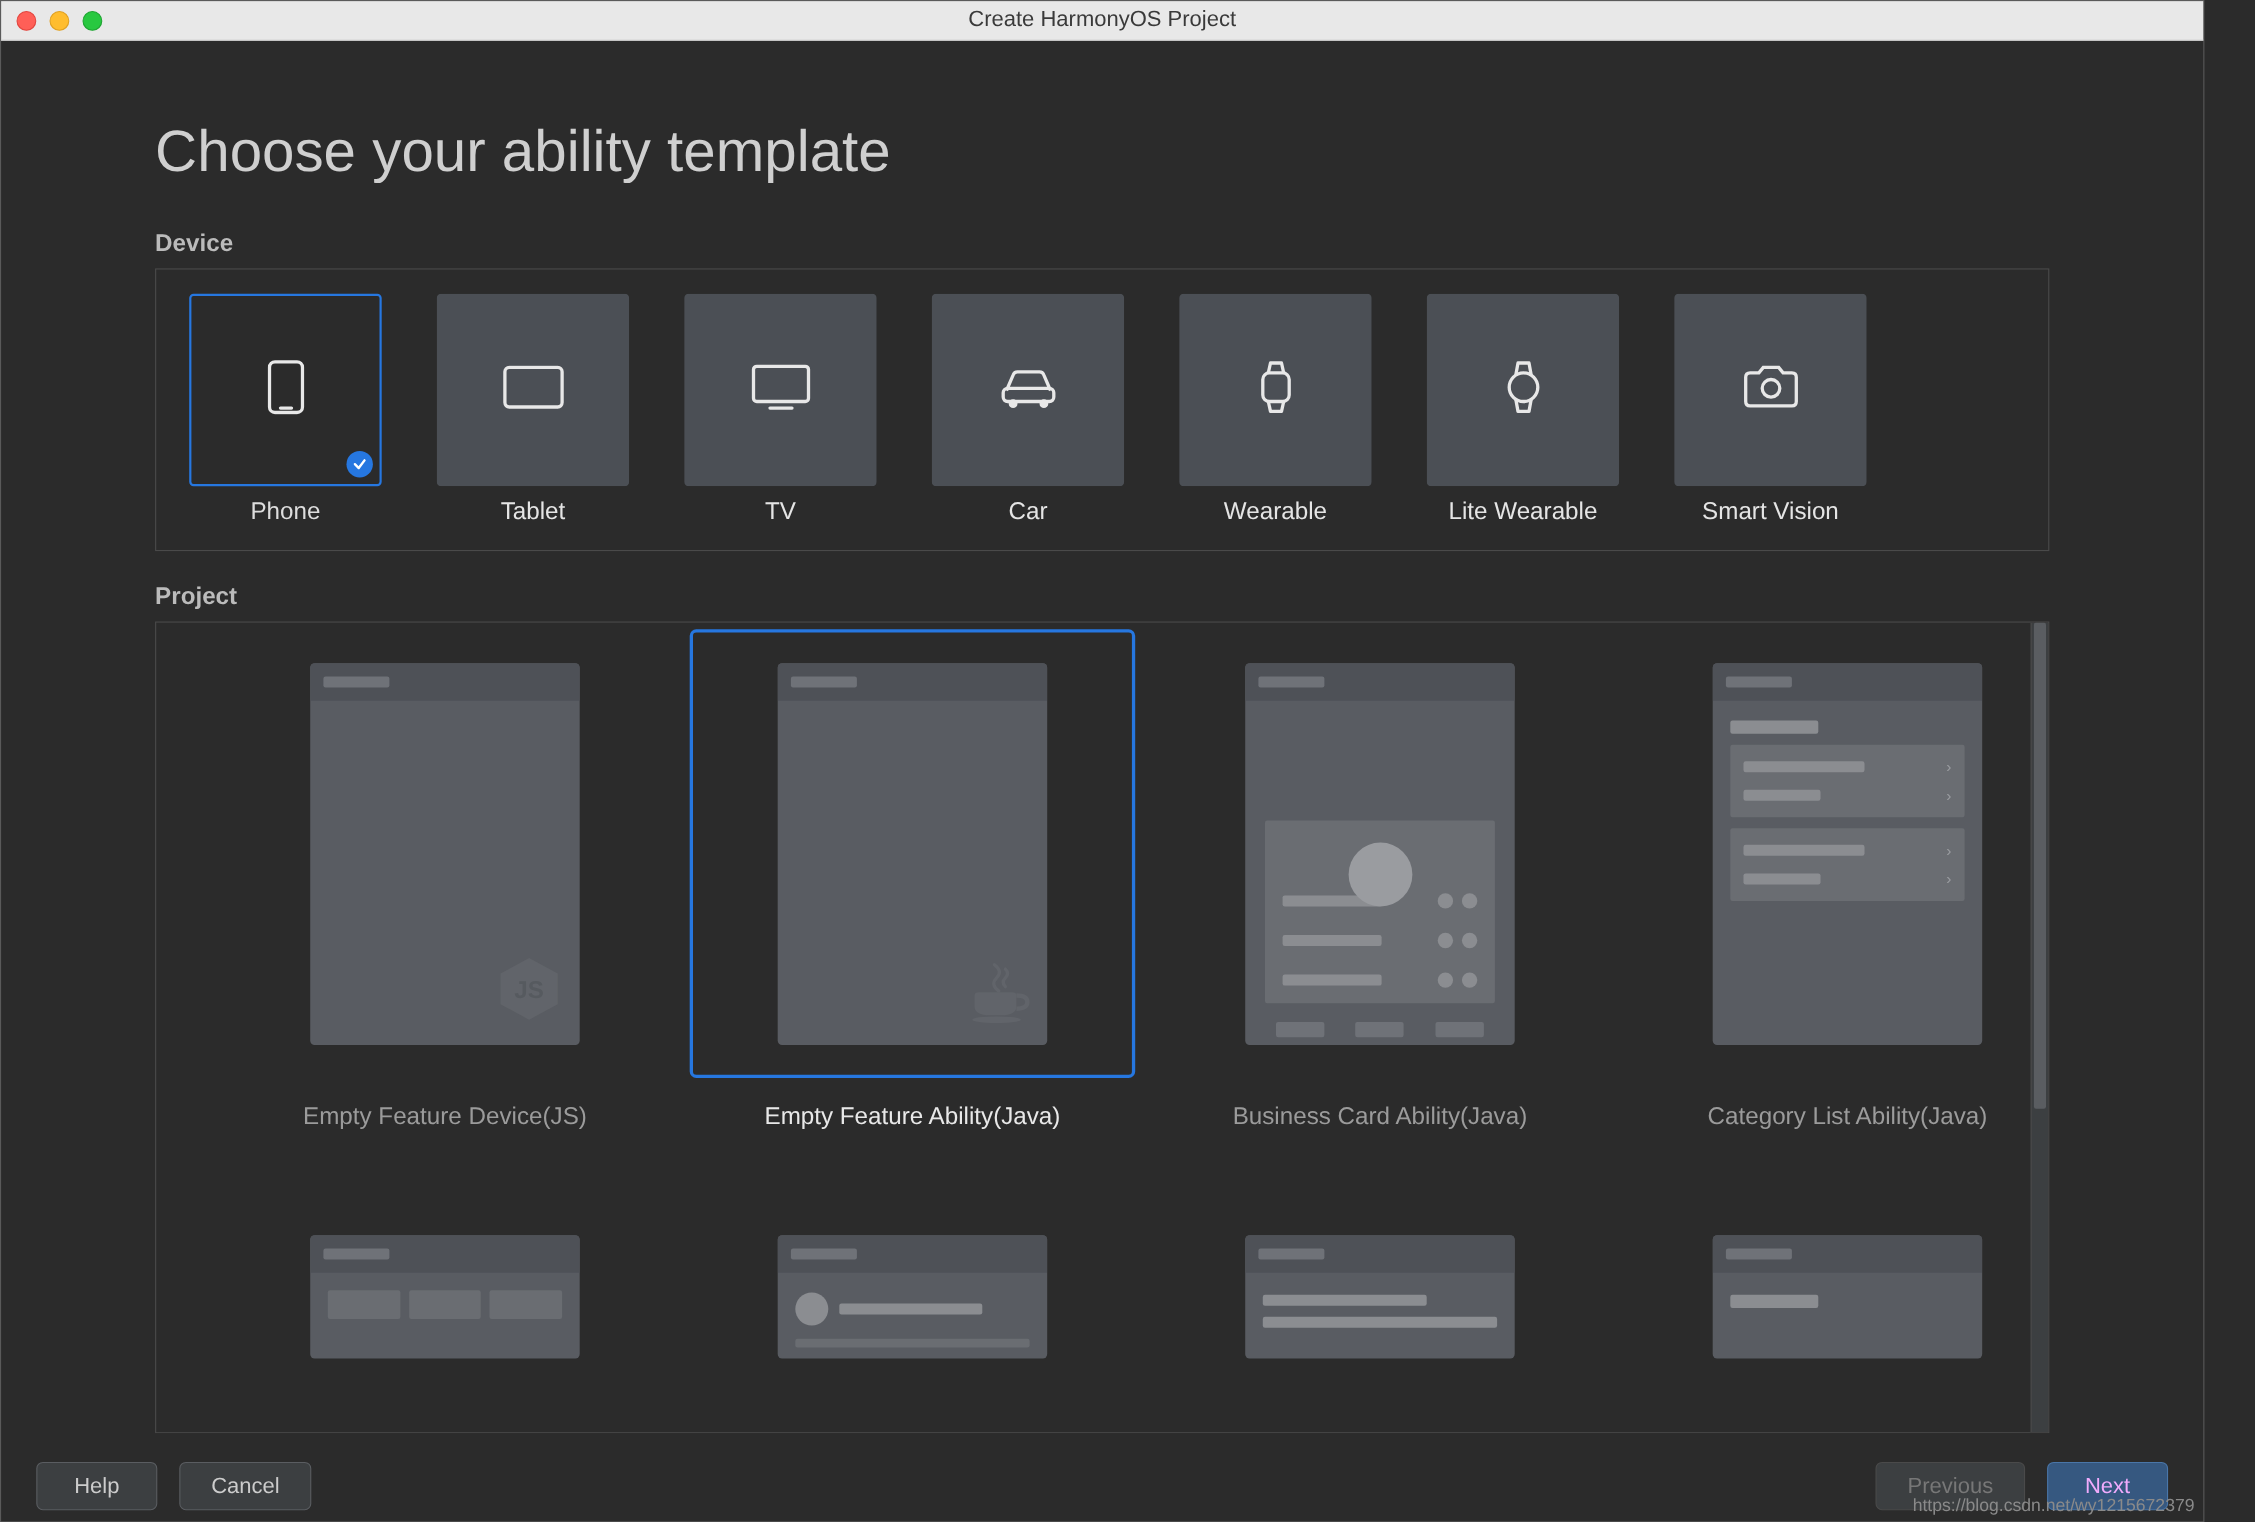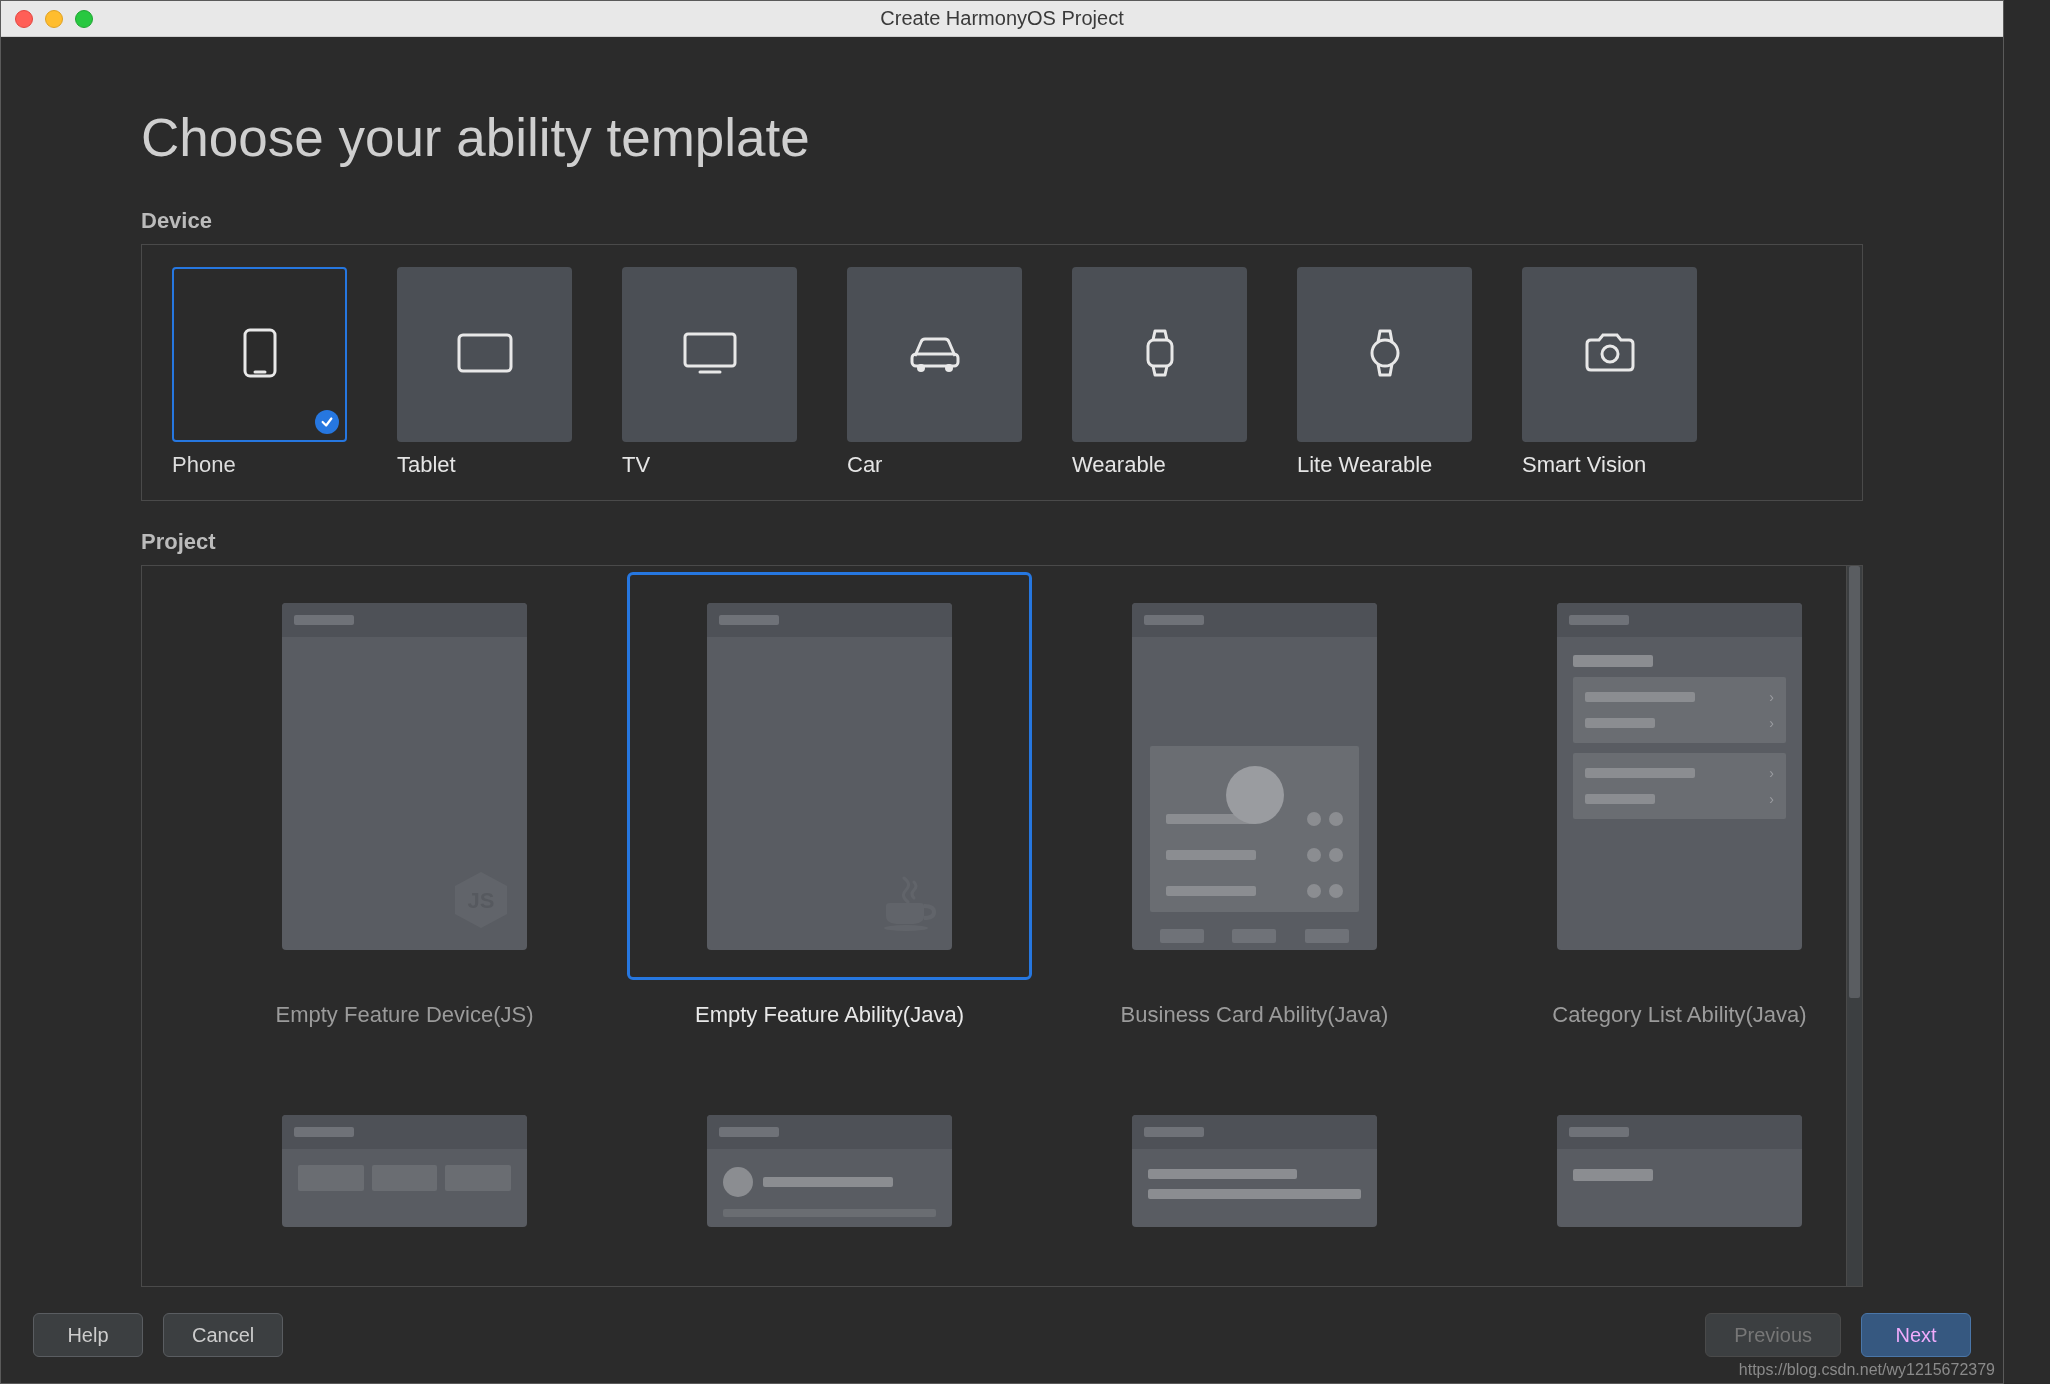--- a/index.html
+++ b/index.html
@@ -63,21 +63,21 @@
   .device-panel {
     border: 1px solid #4a4a4a;
     padding: 22px 30px;
     display: flex;
     gap: 50px;
     margin-bottom: 28px;
   }
   .device-item {
     display: flex;
     flex-direction: column;
-    align-items: flex-start;
+    align-items: center;
     cursor: pointer;
     width: 175px;
   }
   .device-icon-box {
     width: 175px;
     height: 175px;
     background: #4b4f55;
     border-radius: 4px;
     display: flex;
     align-items: center;
@@ -244,21 +244,21 @@
   .r2-grid .g { display: grid; grid-template-columns: repeat(3, 1fr); gap: 8px; margin-top: 6px; }
   .r2-grid .c { height: 26px; background: #6a6d72; border-radius: 2px; }
   .r2-user .av { width: 30px; height: 30px; border-radius: 50%; background: #8b8d91; display: inline-block; vertical-align: middle; }
   .r2-user .ln { display: inline-block; width: 130px; height: 10px; background: #8b8d91; margin-left: 10px; border-radius: 2px; vertical-align: middle; }
   .r2-list .ln { margin: 10px 0; height: 10px; background: #8b8d91; border-radius: 2px; }
   .r2-list .ln.short { width: 70%; }
   .r2-head .hd { height: 12px; width: 80px; background: #8b8d91; border-radius: 2px; }
 
   .footer {
     flex: 0 0 auto;
-    padding: 26px 32px 26px 32px;
+    padding: 26px 32px 10px 32px;
     display: flex;
     align-items: center;
     gap: 20px;
   }
   .btn {
     height: 44px;
     padding: 0 28px;
     border-radius: 6px;
     font-size: 20px;
     display: flex; align-items: center; justify-content: center;

